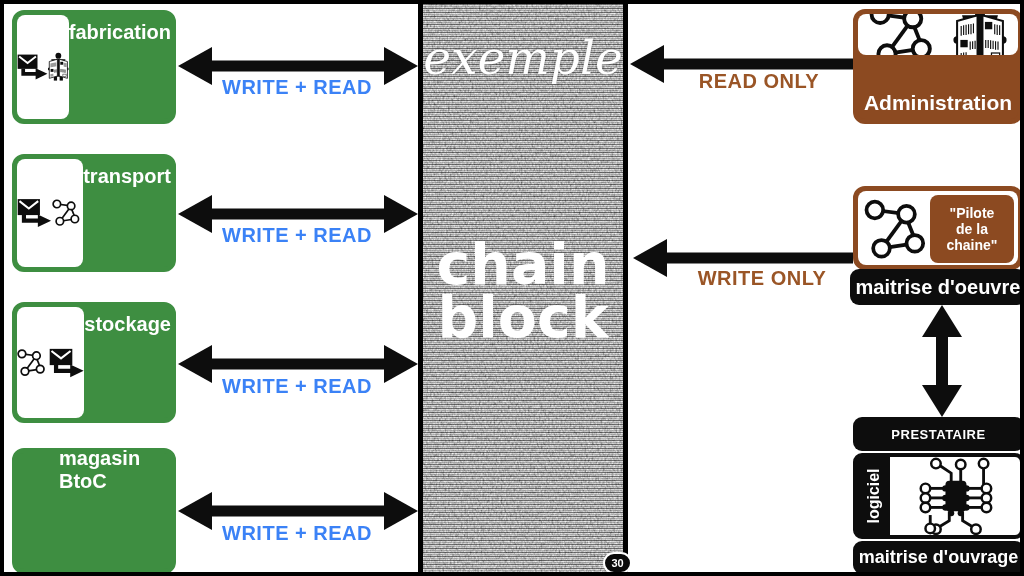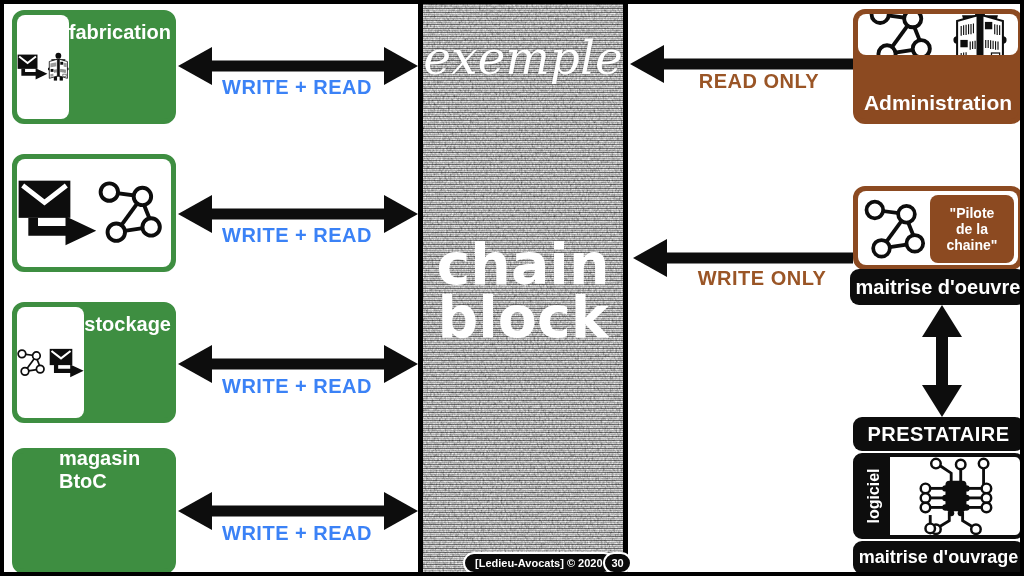--- a/index.html
+++ b/index.html
@@ -91,21 +91,21 @@
     background:#8c4a21; border-radius:8px;
     display:flex; flex-direction:column; align-items:center; justify-content:center;
     color:#fff; font-weight:bold; font-size:14px; line-height:16px; text-align:center;
   }
   .blackbar {
     position:absolute; background:#0d0d0d; border-radius:9px;
     display:flex; align-items:center; justify-content:center;
     color:#fff; font-weight:bold;
   }
   .moe-bar  { left:846px; top:265px; width:176px; height:36px; font-size:20px; }
-  .presta   { left:849px; top:413px; width:171px; height:34px; font-size:20px; letter-spacing:.5px; }
+  .presta   { left:849px; top:413px; width:171px; height:34px; font-size:13px; letter-spacing:.5px; }
   .mouv     { left:849px; top:537px; width:171px; height:33px; font-size:18px; }
 
   .softbox {
     position:absolute; left:849px; top:449px; width:171px; height:86px;
     background:#fff; border:4px solid #0d0d0d; border-radius:9px;
   }
   .lg-bar {
     position:absolute; left:0; top:0; width:33px; height:100%;
     background:#0d0d0d; border-radius:3px 0 0 3px;
     display:flex; align-items:center; justify-content:center;
@@ -272,21 +272,20 @@
       </filter>
       <rect width="100%" height="100%" filter="url(#nz)"></rect>
     </svg>
     <div class="band-stripes"></div>
     <div class="band-script">exemple</div>
     <div class="band-title">
       <div>chain</div>
       <div>block</div>
     </div>
     <div class="band-footer">
-      <div class="credit-pill">[Ledieu-Avocats] © 2020</div>
       <div class="page-pill">30</div>
     </div>
   </div>
 
   <div class="gbox b1">
     <div class="icons">
       <svg class="ic" width="84" height="70">
           <use href="#sym-mail"></use>
         </svg>
       <svg class="ic" width="56" height="74">
@@ -298,20 +297,21 @@
 
   <div class="gbox b2">
     <div class="icons">
       <svg class="ic" width="84" height="70">
           <use href="#sym-mail"></use>
         </svg>
       <svg class="ic" width="76" height="66">
           <use href="#sym-network"></use>
         </svg>
     </div>
+    <div class="glabel">transport</div>
   </div>
 
   <div class="gbox b3">
     <div class="icons">
       <svg class="ic" width="76" height="66">
           <use href="#sym-network"></use>
         </svg>
       <svg class="ic" width="84" height="70">
           <use href="#sym-mail"></use>
         </svg>

